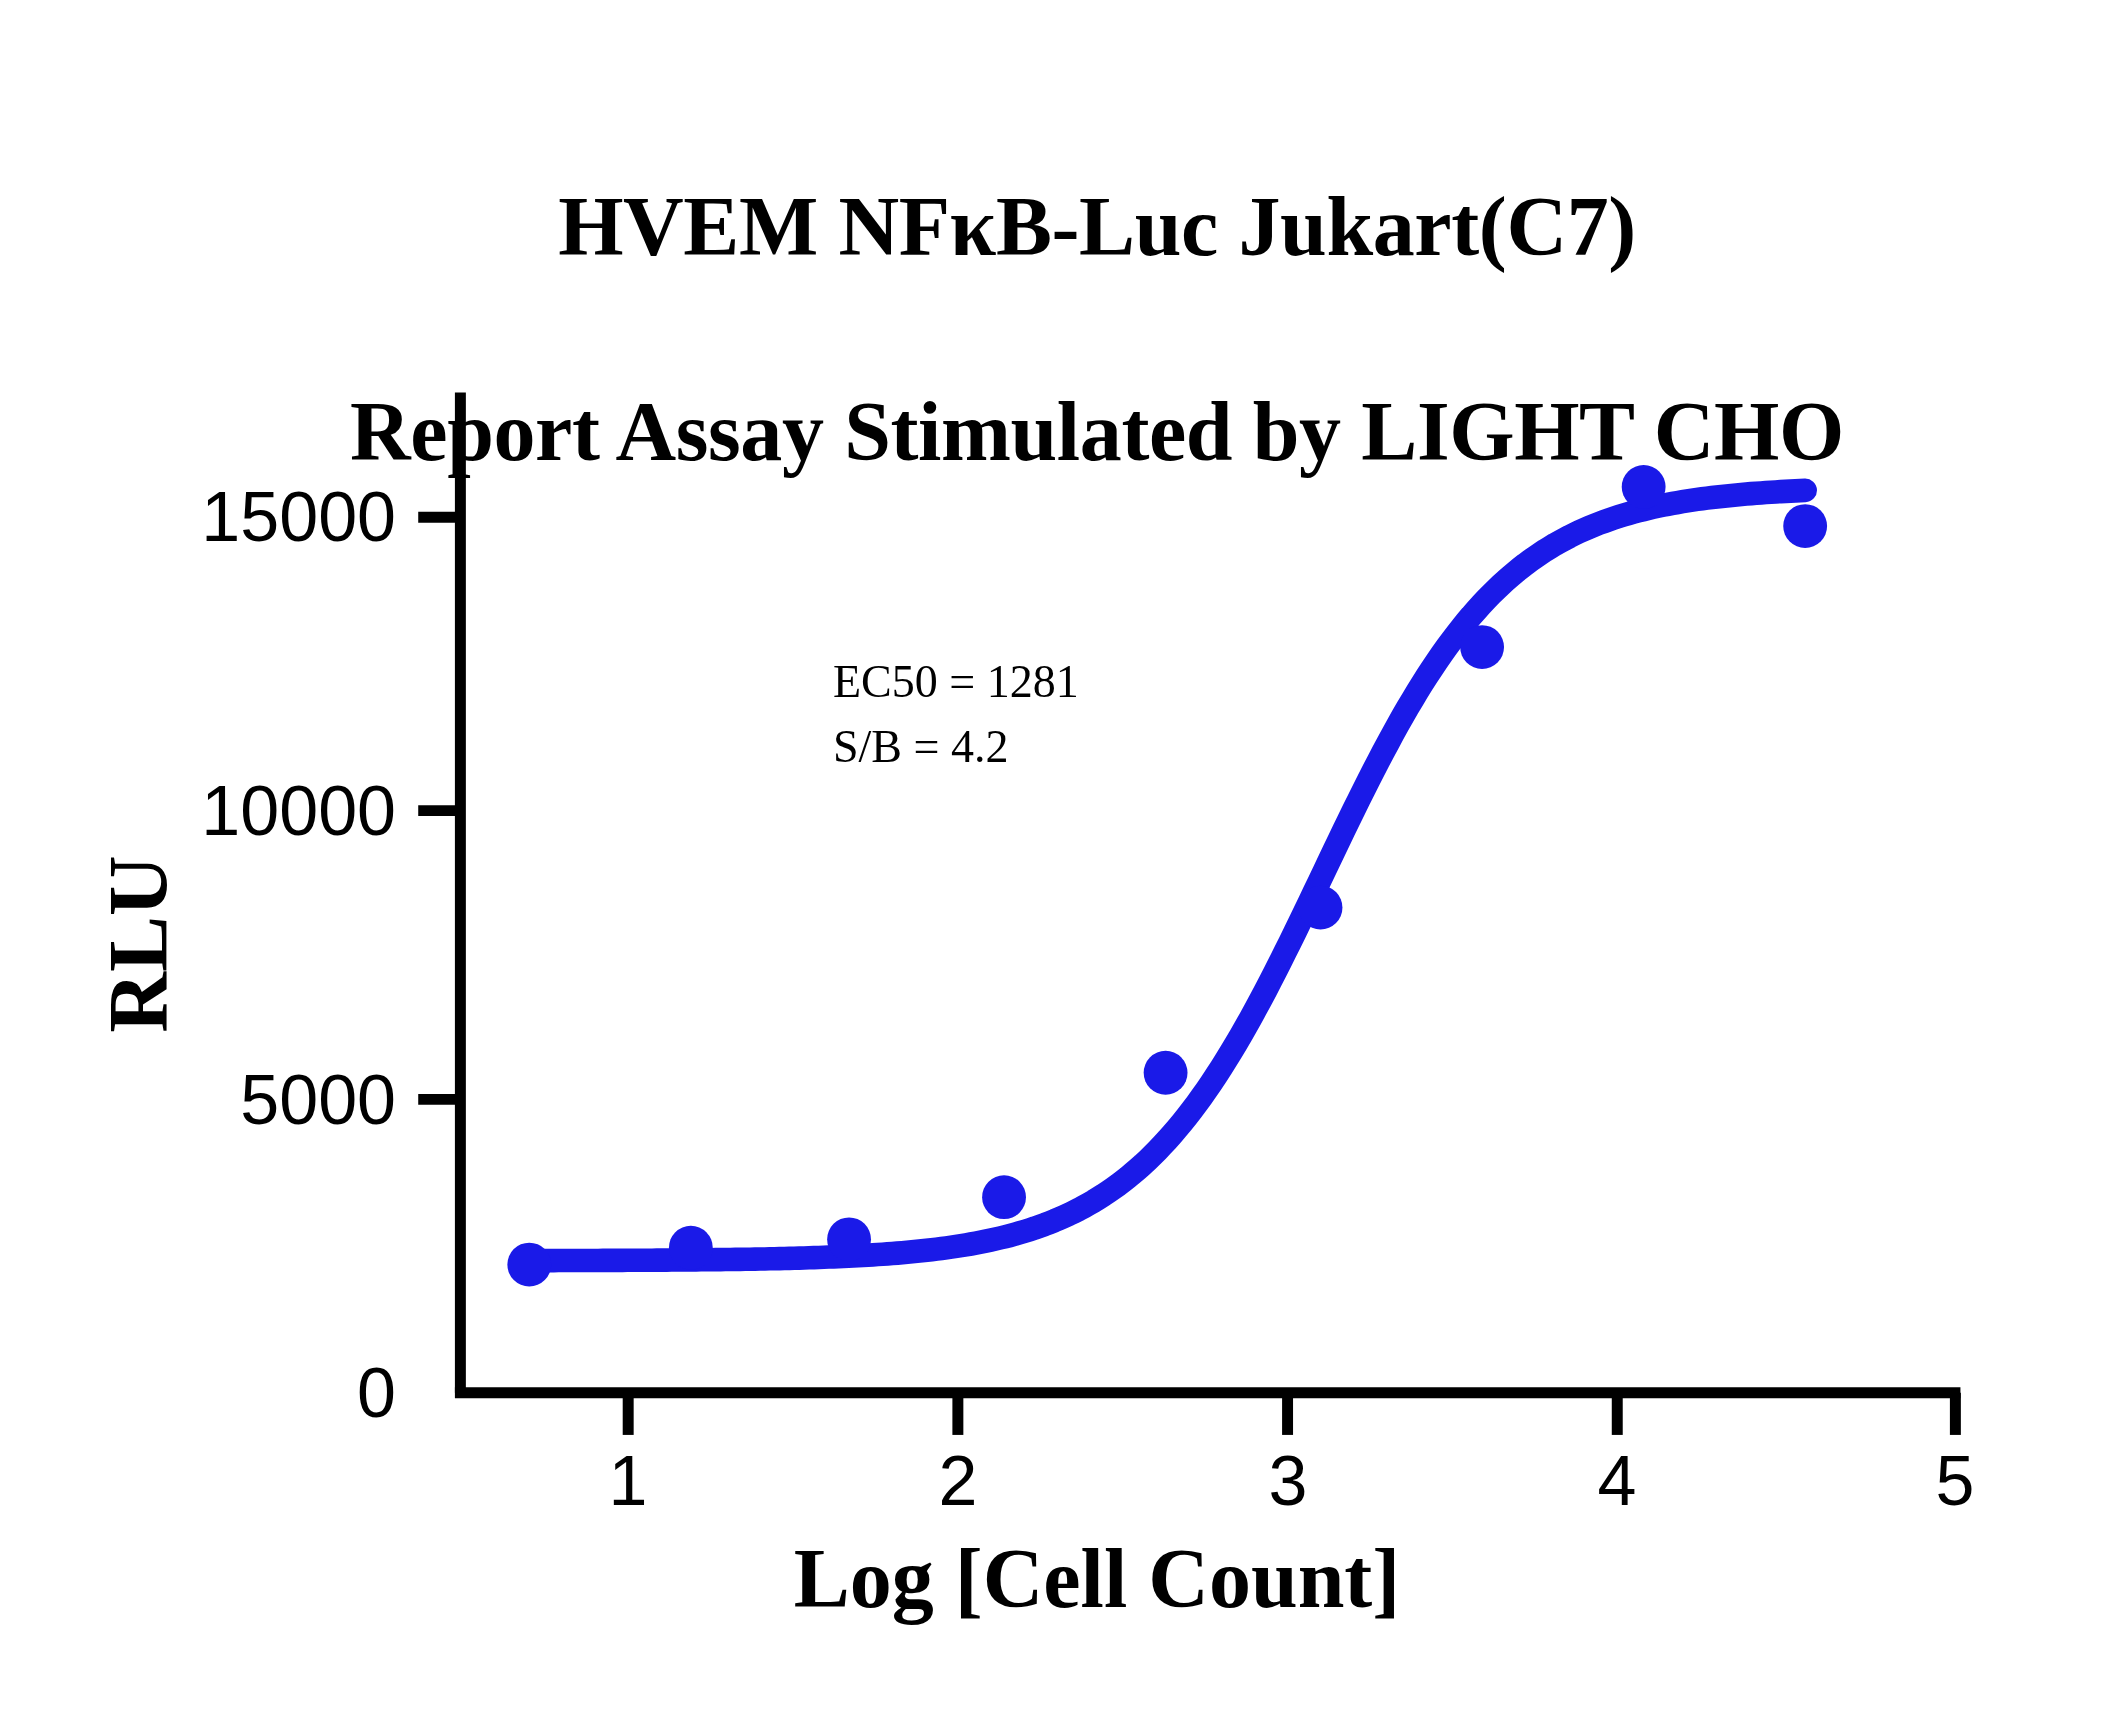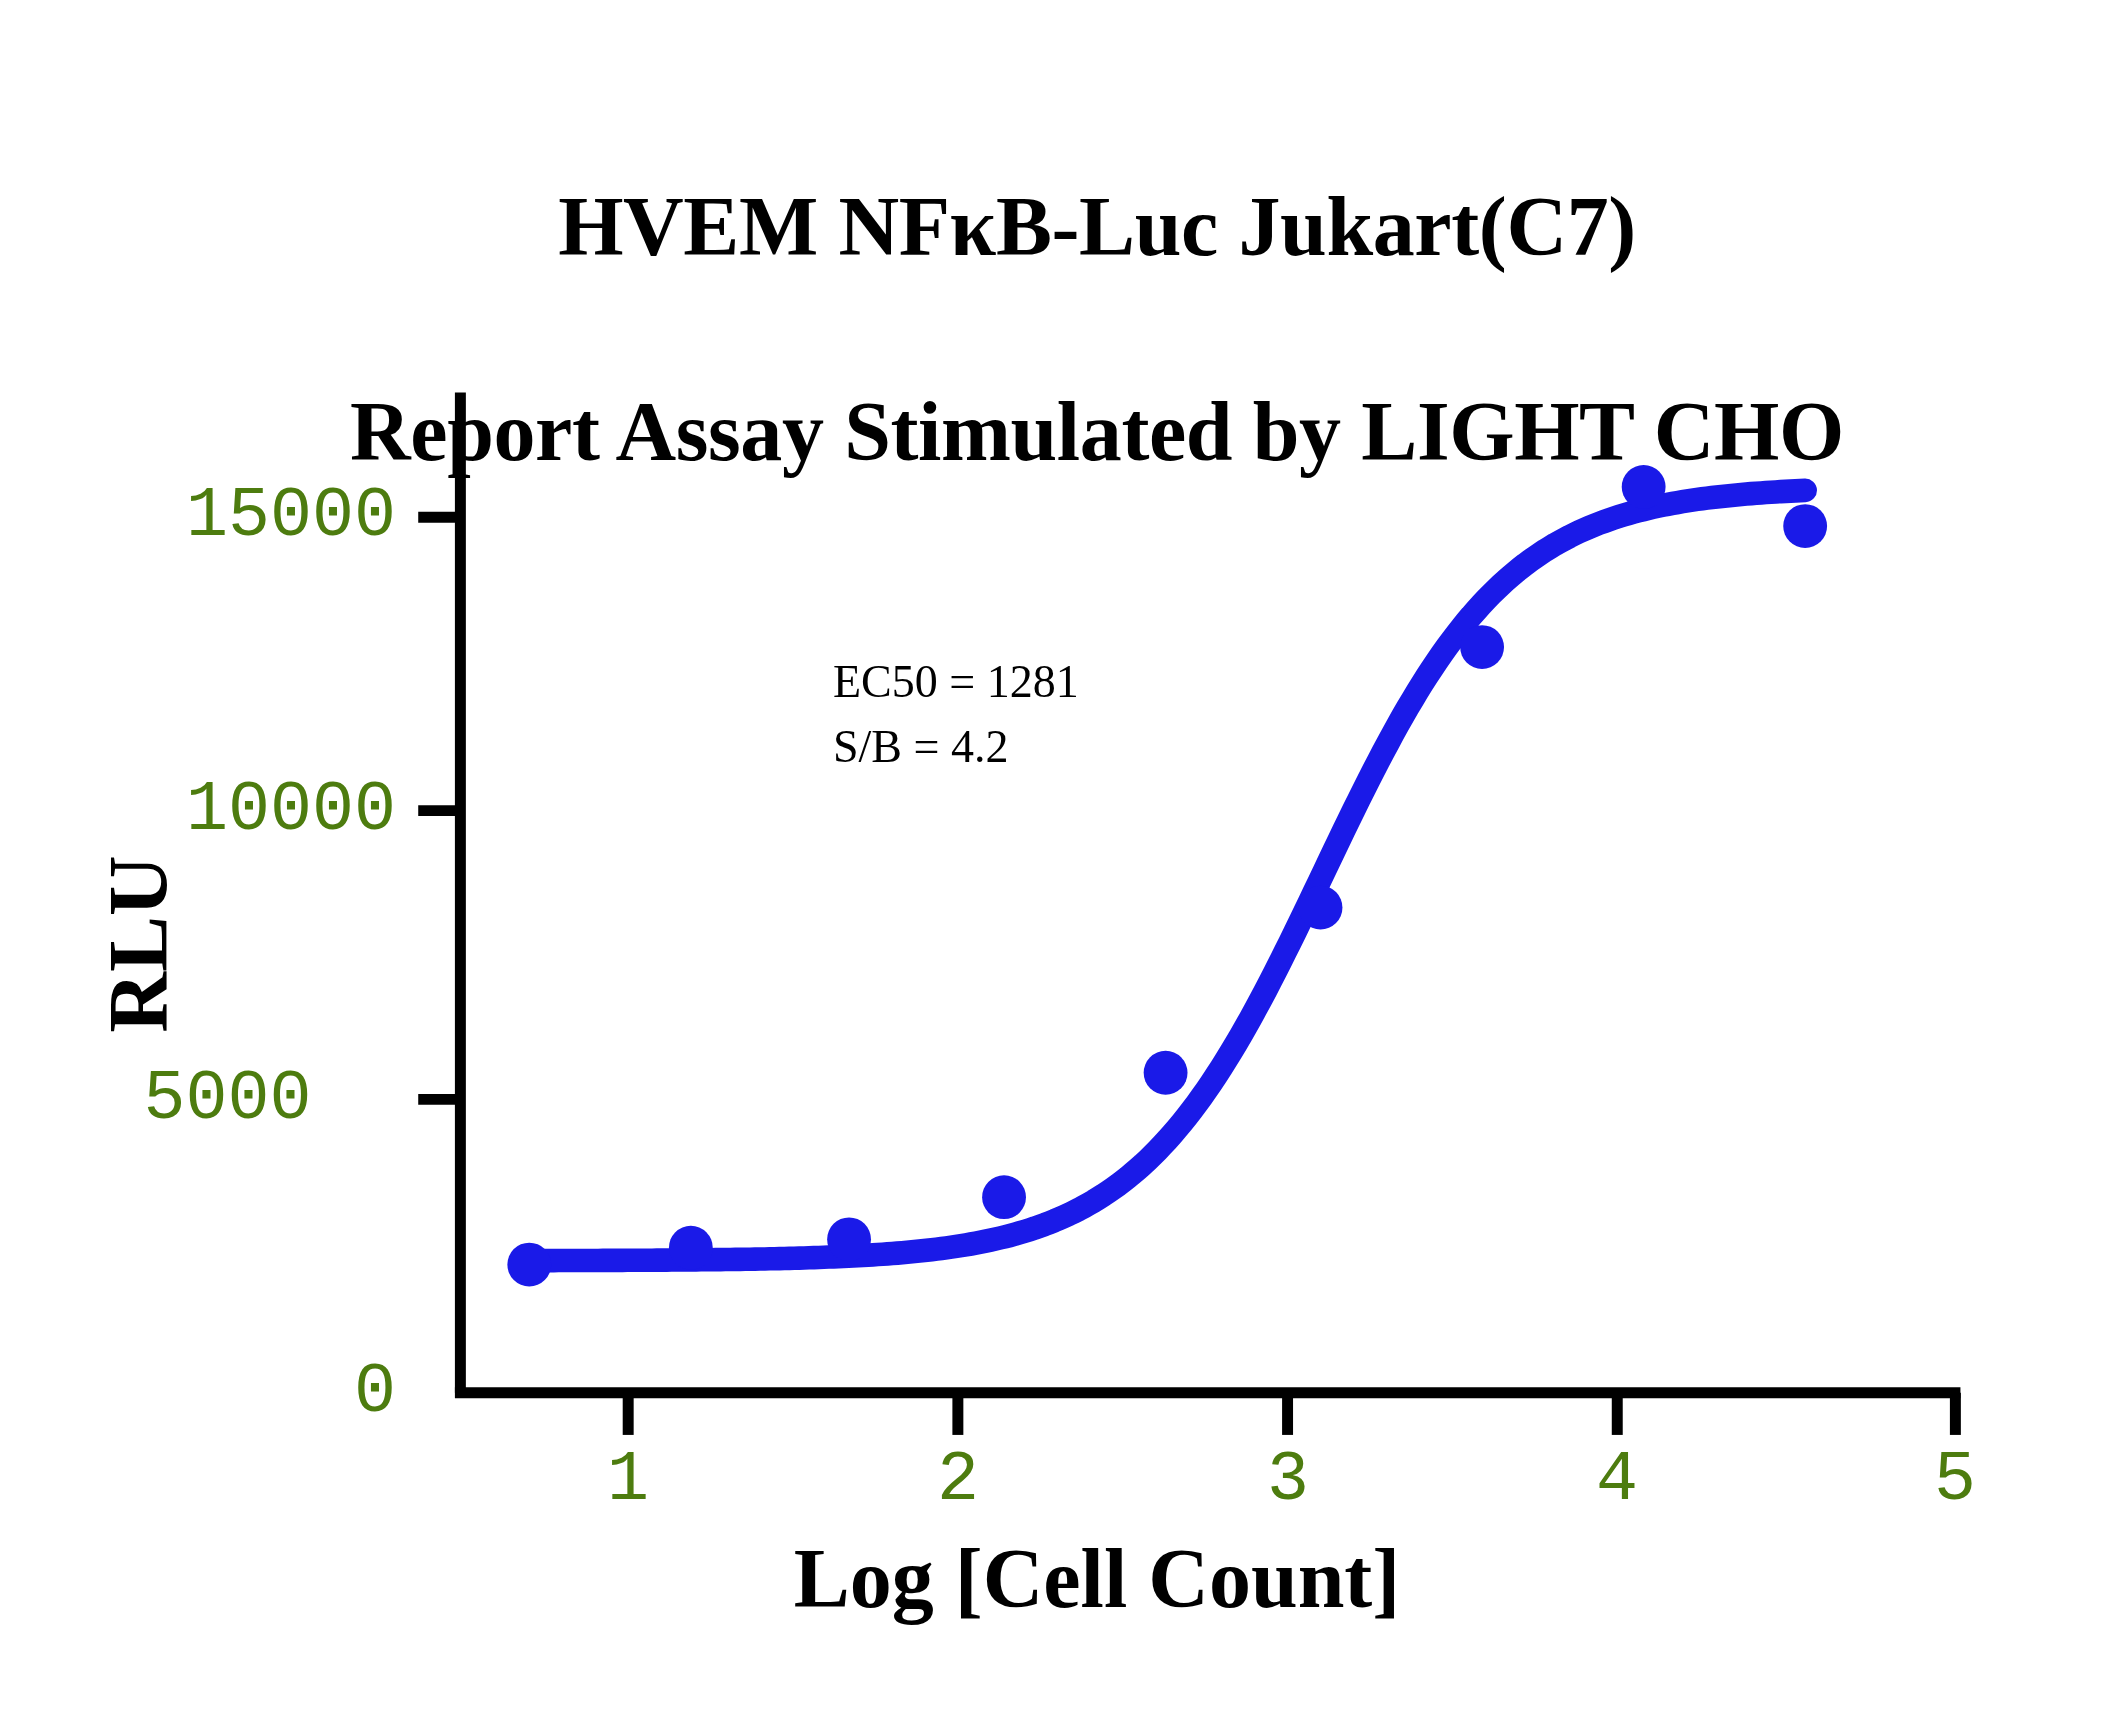--- a/index.html
+++ b/index.html
@@ -47,24 +47,24 @@
     position: absolute;
     left: 0;
     top: 0;
     width: 2194px;
     height: 1730px;
   }
 
   
   .tick-label {
     position: absolute;
-    font-family: Liberation Mono, monospace;
+    font-family: Liberation Sans, sans-serif;
     font-size: 70px;
     line-height: 1;
-    color: #4d7c0f;
+    color: #000000;
     white-space: nowrap;
   }
   .ytick-label {
     text-align: right;
     transform: translateY(-50%);
   }
   .xtick-label {
     text-align: center;
     transform: translateX(-50%);
   }
@@ -145,21 +145,21 @@
         <circle cx="2764.7" cy="2544.9" r="52" fill="#1A1AE8"></circle>
         <circle cx="3132.2" cy="2153.0" r="52" fill="#1A1AE8"></circle>
         <circle cx="3515.4" cy="1535.0" r="52" fill="#1A1AE8"></circle>
         <circle cx="3898.6" cy="1155.0" r="52" fill="#1A1AE8"></circle>
         <circle cx="4281.7" cy="1248.0" r="52" fill="#1A1AE8"></circle>
       </g>
   </svg>
 
   <div class="tick-label ytick-label" style="left:59px; top:517px; width:337px;">15000</div>
   <div class="tick-label ytick-label" style="left:59px; top:811px; width:337px;">10000</div>
-  <div class="tick-label ytick-label" style="left:59px; top:1100px; width:337px;text-align:center;">5000</div>
+  <div class="tick-label ytick-label" style="left:59px; top:1100px; width:337px;">5000</div>
   <div class="tick-label ytick-label" style="left:59px; top:1393px; width:337px;">0</div>
 
   <div class="tick-label xtick-label" style="left:628px; top:1446px;">1</div>
   <div class="tick-label xtick-label" style="left:958px; top:1446px;">2</div>
   <div class="tick-label xtick-label" style="left:1288px; top:1446px;">3</div>
   <div class="tick-label xtick-label" style="left:1617px; top:1446px;">4</div>
   <div class="tick-label xtick-label" style="left:1955px; top:1446px;">5</div>
 
   <div id="y-axis-title" style="left:139px; top:944px;">RLU</div>
   <div id="x-axis-title">Log [Cell Count]</div>

